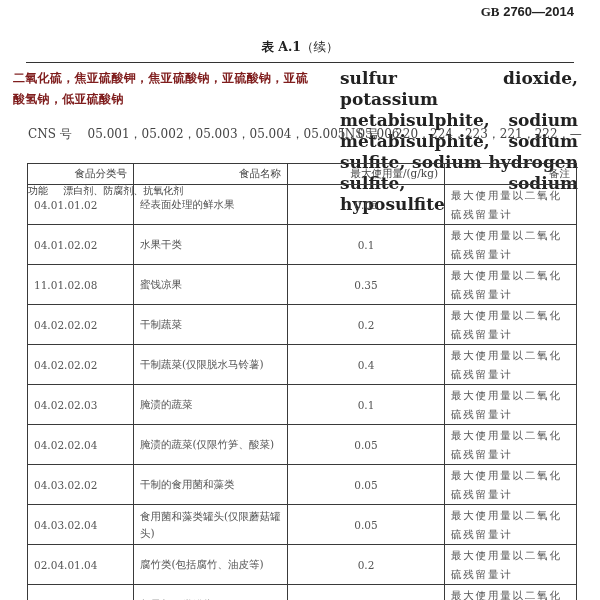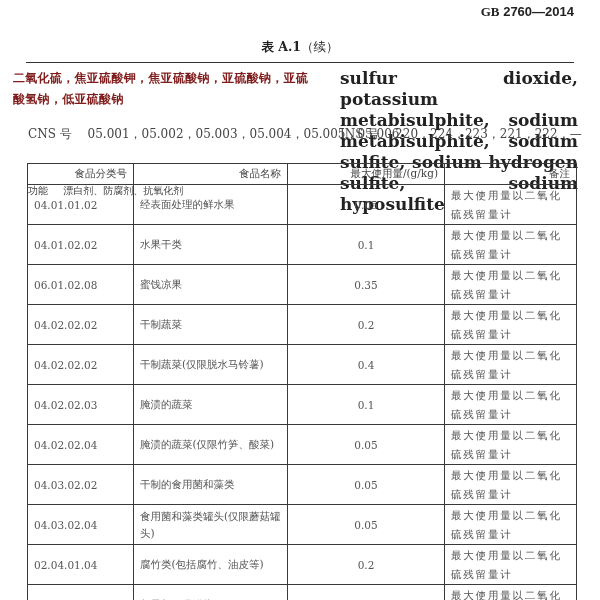--- a/index.html
+++ b/index.html
@@ -117,21 +117,21 @@
         <td class="qty">0.05</td>
         <td class="note">最大使用量以二氧化硫残留量计</td>
       </tr>
       <tr>
         <td class="code">04.01.02.02</td>
         <td class="food">水果干类</td>
         <td class="qty">0.1</td>
         <td class="note">最大使用量以二氧化硫残留量计</td>
       </tr>
       <tr>
-        <td class="code">06.01.02.08</td>
+        <td class="code">11.01.02.08</td>
         <td class="food">蜜饯凉果</td>
         <td class="qty">0.35</td>
         <td class="note">最大使用量以二氧化硫残留量计</td>
       </tr>
       <tr>
         <td class="code">04.02.02.02</td>
         <td class="food">干制蔬菜</td>
         <td class="qty">0.2</td>
         <td class="note">最大使用量以二氧化硫残留量计</td>
       </tr>

